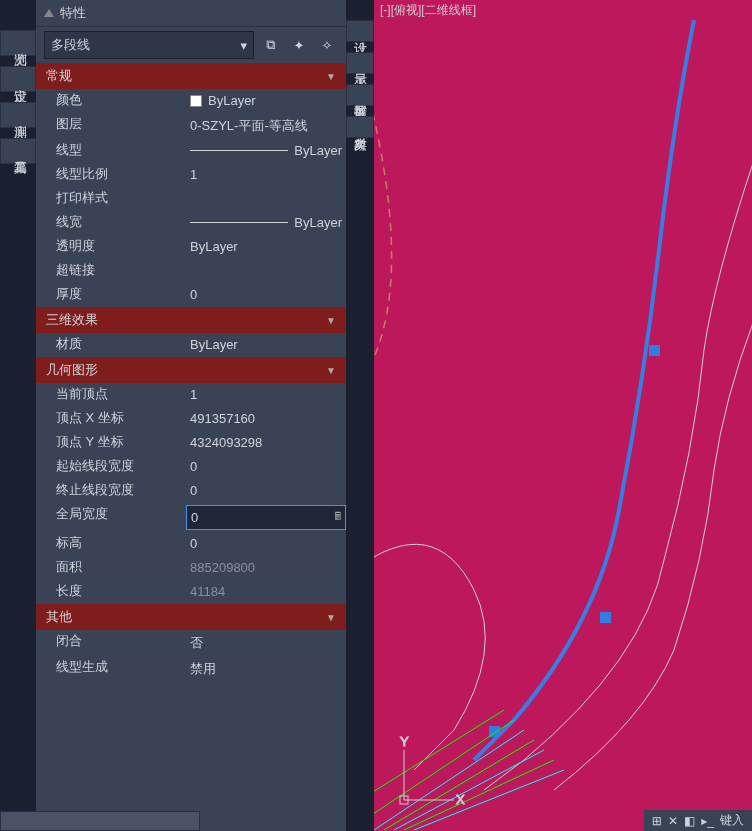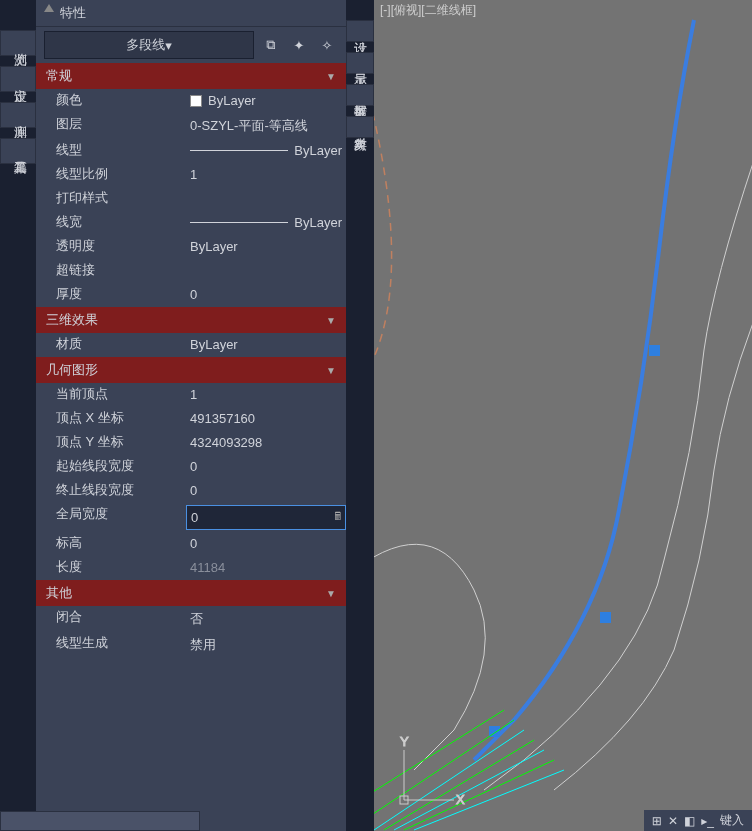--- a/index.html
+++ b/index.html
@@ -1,38 +1,38 @@
 <!DOCTYPE html>
 <html><head>
 <meta charset="utf-8">
 <style>
 * { margin: 0; padding: 0; box-sizing: border-box; font-family: "Microsoft YaHei", sans-serif; font-size: 13px; }
 body { background: #1a2030; width: 752px; height: 831px; overflow: hidden; position: relative; display: flex; }
 .left-tabs { width: 36px; display: flex; flex-direction: column; gap: 10px; padding-top: 30px; }
 .left-tab { writing-mode: vertical-rl; text-orientation: upright; background: #3a4256; color: #d0d3da; padding: 12px 6px; text-align: center; border: 1px solid #2a3040; cursor: pointer; }
 .panel { width: 310px; background: #3a4256; display: flex; flex-direction: column; }
-.panel-title { display: flex; align-items: flex-start; padding: 4px 8px; background: #3a4256; border-bottom: 1px solid #2a3040; }
+.panel-title { display: flex; align-items: center; padding: 4px 8px; background: #3a4256; border-bottom: 1px solid #2a3040; }
 .panel-title .tri { width: 0; height: 0; border-left: 5px solid transparent; border-right: 5px solid transparent; border-bottom: 8px solid #888; margin-right: 6px; }
 .panel-title span { color: #d0d3da; }
 .selector-row { display: flex; align-items: center; padding: 4px 8px; gap: 6px; }
-.selector { flex: 1; background: #2f3648; border: 1px solid #1a2030; color: #d0d3da; padding: 4px 6px; display: flex; justify-content: center; align-items: center; }
+.selector { flex: 1; background: #2f3648; border: 1px solid #1a2030; color: #d0d3da; padding: 4px 6px; display: flex; justify-content: space-between; align-items: center; }
 .icon-btn { width: 22px; height: 20px; display: flex; align-items: center; justify-content: center; color: #d0d3da; cursor: pointer; }
 .section-header { display: flex; align-items: center; justify-content: space-between; padding: 4px 10px; background: #7f1d1d; color: #d0d3da; cursor: pointer; }
 .section-header .chev { color: #aaa; font-size: 10px; }
 .prop-row { display: flex; align-items: flex-start; padding: 2px 0 2px 20px; min-height: 24px; }
 .prop-label { width: 130px; color: #d0d3da; }
 .prop-value { flex: 1; color: #d0d3da; padding: 2px 4px; display: flex; align-items: center; }
 .prop-value.dim { color: #8a8f9c; }
 .prop-value.input-active { border: 1px solid #4a90e2; background: #1f2638; }
 .swatch { width: 12px; height: 12px; background: #fff; border: 1px solid #888; margin-right: 6px; }
 .line-sample { flex: 1; border-top: 1px solid #d0d3da; margin-right: 6px; }
 .calc-icon { margin-left: auto; color: #aaa; font-size: 11px; }
 .right-tabs { width: 28px; display: flex; flex-direction: column; gap: 10px; padding-top: 20px; }
 .right-tab { writing-mode: vertical-rl; text-orientation: upright; background: #3a4256; color: #d0d3da; padding: 10px 4px; text-align: center; border: 1px solid #2a3040; cursor: pointer; }
-.canvas { flex: 1; position: relative; background: #737373; overflow: hidden; }
+.canvas { flex: 1; position: relative; background: #be185d; overflow: hidden; }
 .view-label { position: absolute; top: 2px; left: 6px; color: #cfcfcf; font-size: 12px; }
 svg.drawing { position: absolute; inset: 0; width: 100%; height: 100%; }
 .status-bar { position: absolute; bottom: 0; right: 0; background: #3a4256; display: flex; align-items: center; gap: 6px; padding: 2px 8px; }
 .status-item { color: #d0d3da; font-size: 12px; display: flex; align-items: center; gap: 3px; }
 .cmd-input { position: absolute; bottom: 0; left: 0; width: 200px; background: #4a5268; border: 1px solid #2a3040; height: 20px; }
 </style>
 </head>
 <body>
 
 <div class="left-tabs">
@@ -142,20 +142,24 @@
   <div class="prop-row">
       <div class="prop-label">全局宽度</div>
     <div class="prop-value input-active">
       <span>0</span>
       <span class="calc-icon">🖩</span>
     </div>
   </div>
   <div class="prop-row">
       <div class="prop-label">标高</div>
       <div class="prop-value">0</div>
+    </div>
+  <div class="prop-row">
+      <div class="prop-label">面积</div>
+      <div class="prop-value dim">885209800</div>
     </div>
   <div class="prop-row">
       <div class="prop-label">长度</div>
       <div class="prop-value dim">41184</div>
     </div>
 
   <div class="section-header">
     <span>其他</span>
       <span class="chev">▼</span>
   </div>

